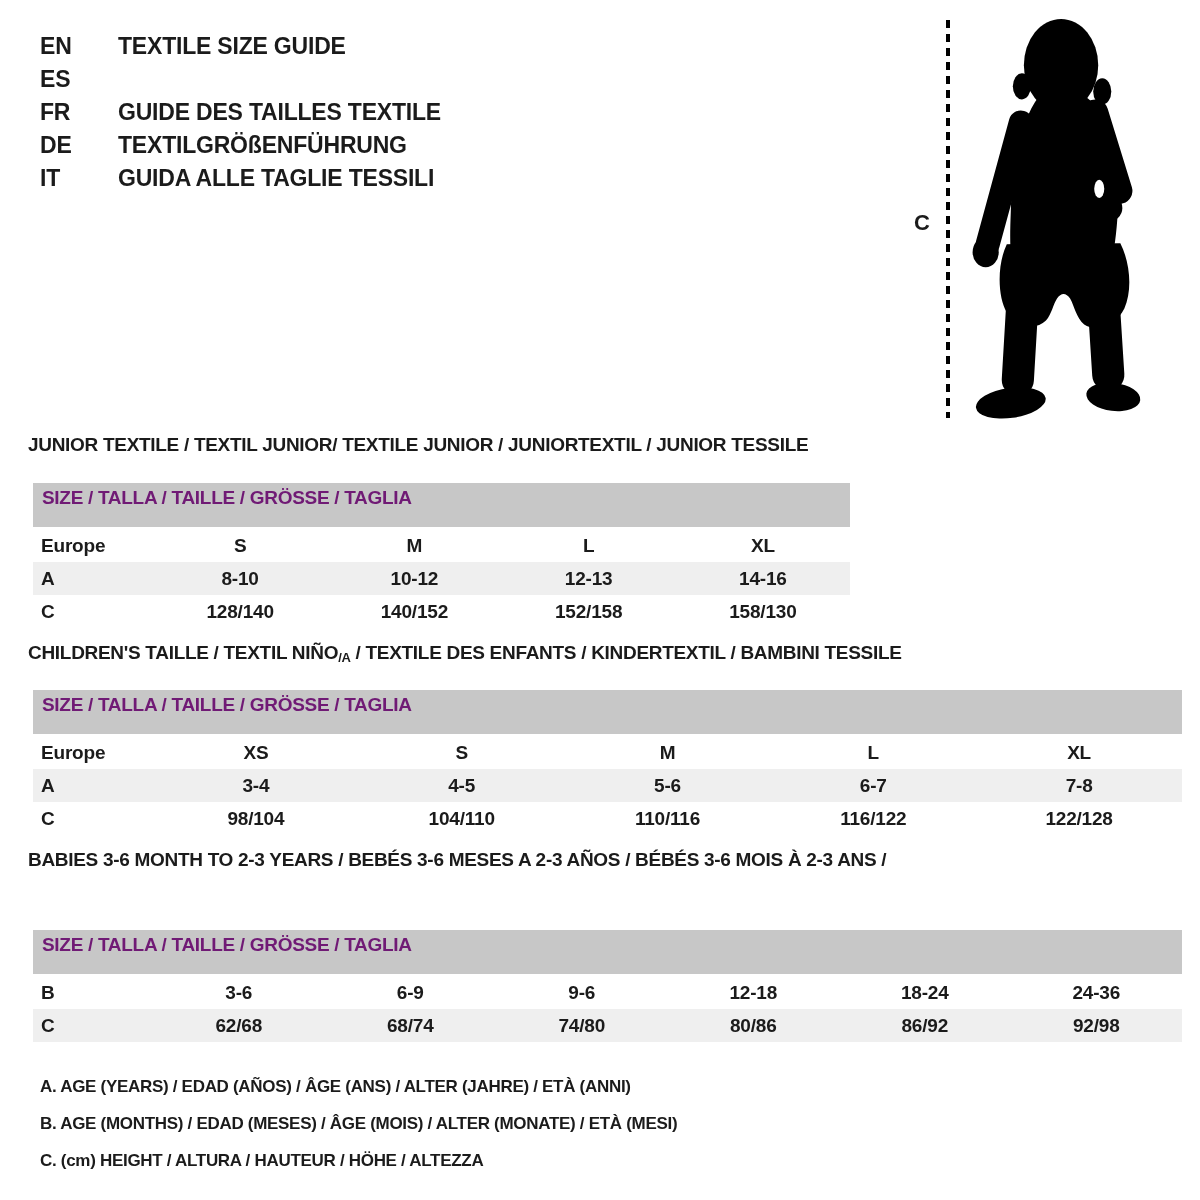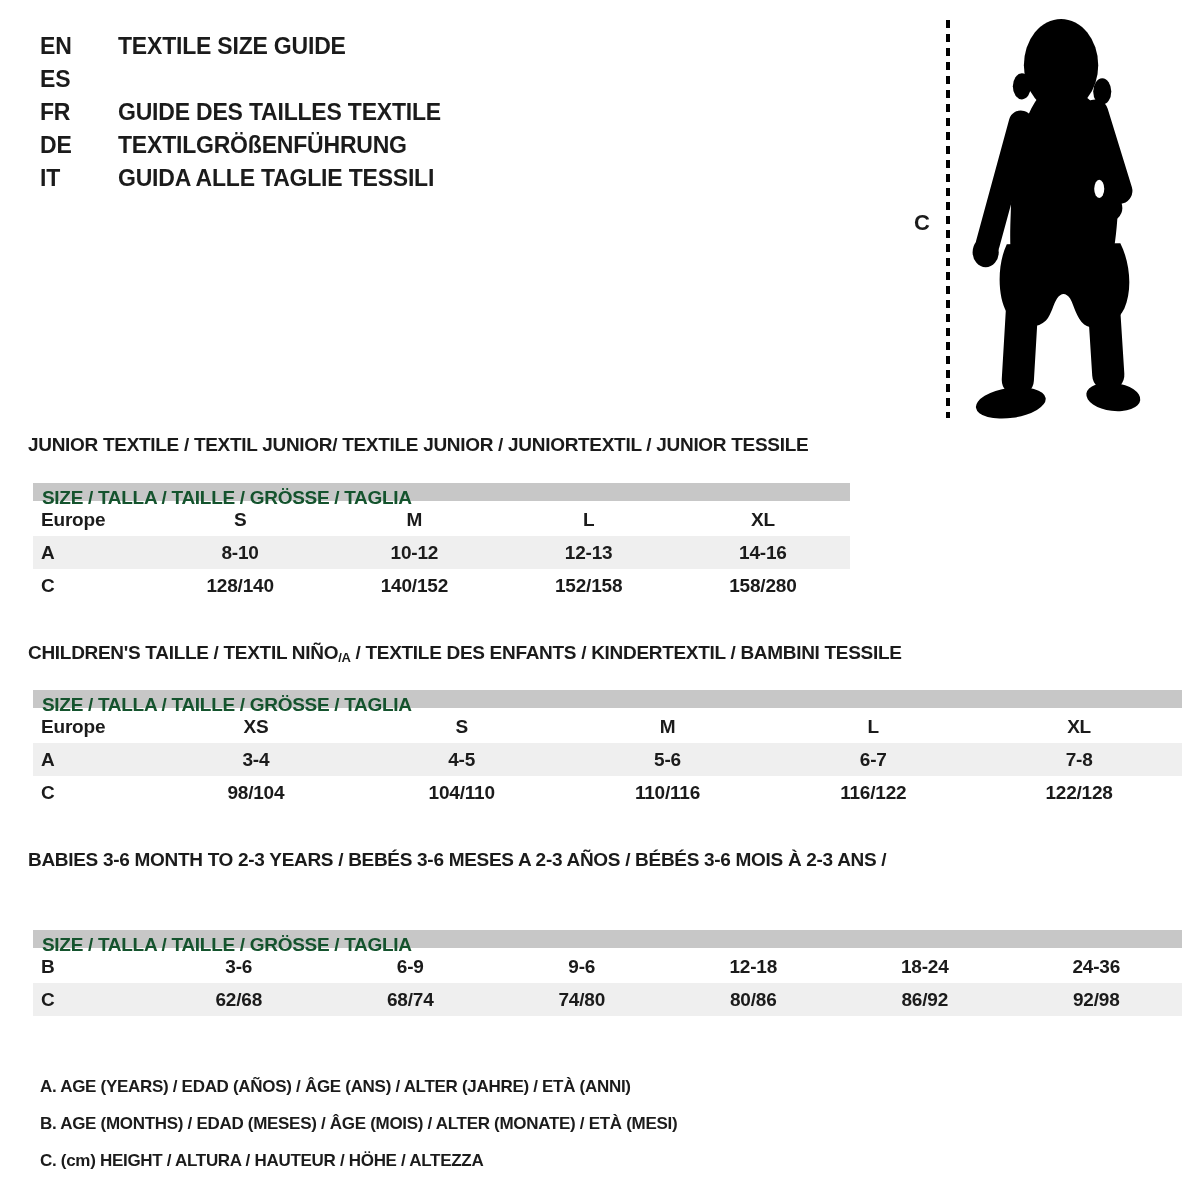--- a/index.html
+++ b/index.html
@@ -24,21 +24,21 @@
   .junior-heading{top:434px;}
   .children-heading{top:642px;}
   .babies-heading{top:845px;line-height:30px;}
   .subscript{font-size:13px;vertical-align:-3px;}
   
   .table{position:absolute;left:33px;}
   .table.junior{top:483px;width:817px;}
   .table.children{top:690px;width:1149px;}
   .table.babies{top:930px;width:1149px;}
   .size-bar{
-    height:18px;line-height:29px;background:#c7c7c7;color:#14532d;
+    height:44px;line-height:29px;background:#c7c7c7;color:#701a75;
     padding-left:9px;font-size:19px;letter-spacing:-0.3px;margin-bottom:2px;
   }
   .trow{display:flex;height:33px;line-height:33px;font-size:19px;letter-spacing:-0.2px;}
   .trow.shaded{background:#efefef;}
   .trow .label{width:112px;padding-left:8px;}
   .trow .val{flex:1;text-align:center;}
   
   .legend{position:absolute;left:40px;top:1068px;font-size:17px;line-height:37px;letter-spacing:-0.3px;}
 </style>
 </head>
@@ -106,21 +106,21 @@
       <span class="val">8-10</span>
       <span class="val">10-12</span>
       <span class="val">12-13</span>
       <span class="val">14-16</span>
     </div>
     <div class="trow">
       <span class="label">C</span>
       <span class="val">128/140</span>
       <span class="val">140/152</span>
       <span class="val">152/158</span>
-      <span class="val">158/280</span>
+      <span class="val">158/130</span>
     </div>
   </div>
 
   <div class="sec-heading children-heading"><span>CHILDREN'S TAILLE / TEXTIL NIÑO</span><span class="subscript">/A</span><span> / TEXTILE DES ENFANTS / KINDERTEXTIL / BAMBINI TESSILE</span></div>
   <div class="table children">
     <div class="size-bar">SIZE / TALLA / TAILLE / GRÖSSE / TAGLIA</div>
     <div class="trow">
       <span class="label">Europe</span>
       <span class="val">XS</span>
       <span class="val">S</span>

